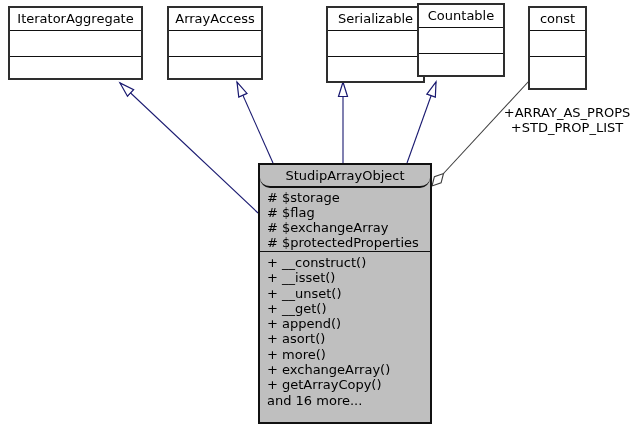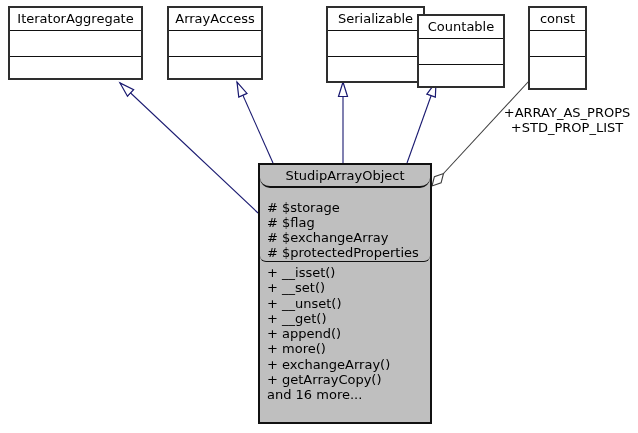--- a/index.html
+++ b/index.html
@@ -49,42 +49,41 @@
   }
   .class-box .title {
     height: 21px;
     line-height: 21px;
     text-align: center;
     border-bottom: 2px solid #111111;
     white-space: nowrap;
     border-radius: 10px;
   }
   .class-box .attrs {
-    padding: 12px 4px 1px 7px;
+    padding: 2px 4px 1px 7px;
     border-bottom: 1px solid #111111;
-    border-radius: 6px;
   }
   .class-box .attrs div { line-height: 15px; white-space: nowrap; }
   .class-box .methods {
     padding: 3px 4px 0 7px;
   }
   .class-box .methods div { line-height: 15.3px; white-space: nowrap; }
   .agg-labels {
     position: absolute;
     left: 497px; top: 105px;
     width: 140px;
     text-align: center;
     line-height: 15px;
     white-space: nowrap;
   }
   
   .box-iteratoraggregate { left: 8px;   top: 6px; width: 135px; height: 74px; }
   .box-arrayaccess       { left: 167px; top: 6px; width: 96px; height: 74px; }
   .box-serializable      { left: 293px; top: 6px; width: 99px;  height: 77px; margin-left: 33px; }
-  .box-countable         { left: 417px; top: 14px; width: 88px;  height: 74px; }
+  .box-countable         { left: 417px; top: 3px; width: 88px;  height: 74px; }
   .box-const             { left: 528px; top: 6px; width: 59px;  height: 84px; }
 </style>
 </head>
 <body>
 
 <div class="stage">
 
   <svg class="connectors" viewBox="0 0 638 433" xmlns="http://www.w3.org/2000/svg">
     <defs>
       <marker id="inheritArrow" markerUnits="userSpaceOnUse" markerWidth="18" markerHeight="13" refX="15.5" refY="6" orient="auto">
@@ -138,25 +137,26 @@
 
   <div class="class-box">
     <div class="title">StudipArrayObject</div>
     <div class="attrs">
       <div># $storage</div>
       <div># $flag</div>
       <div># $exchangeArray</div>
       <div># $protectedProperties</div>
     </div>
     <div class="methods">
+      <div>+ __construct()</div>
       <div>+ __isset()</div>
-      <div>+ __set()</div>
       <div>+ __unset()</div>
       <div>+ __get()</div>
       <div>+ append()</div>
+      <div>+ asort()</div>
       <div>+ more()</div>
       <div>+ exchangeArray()</div>
       <div>+ getArrayCopy()</div>
       <div>and 16 more...</div>
     </div>
   </div>
 
 </div>
 
 </body></html>

